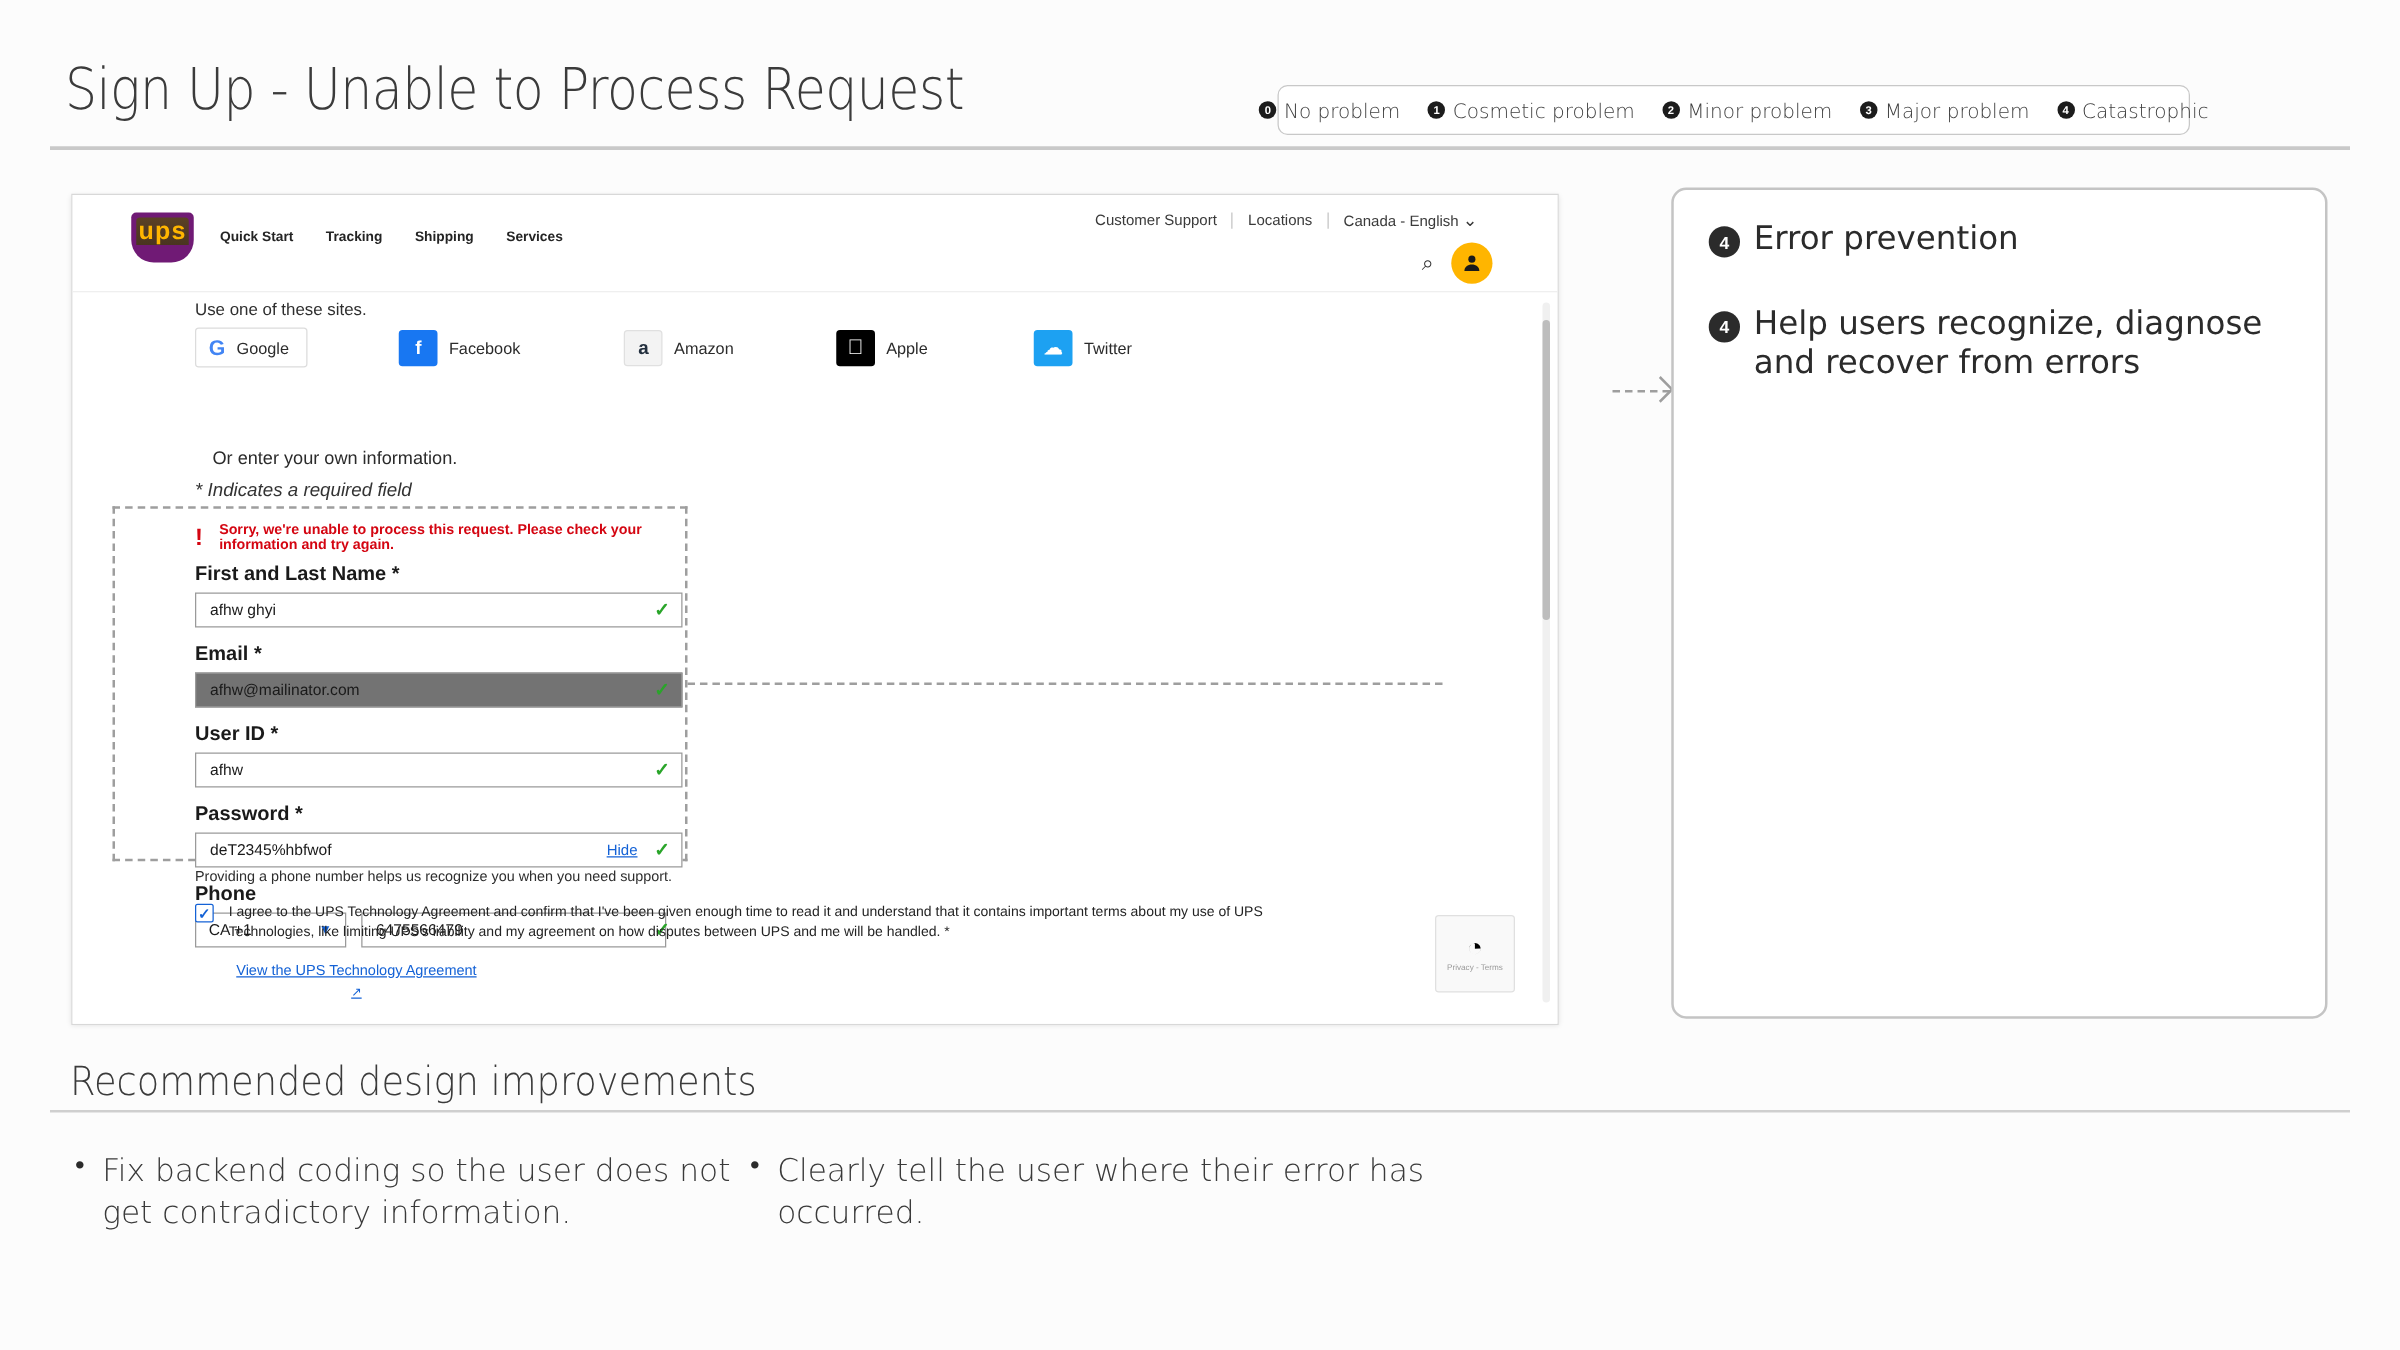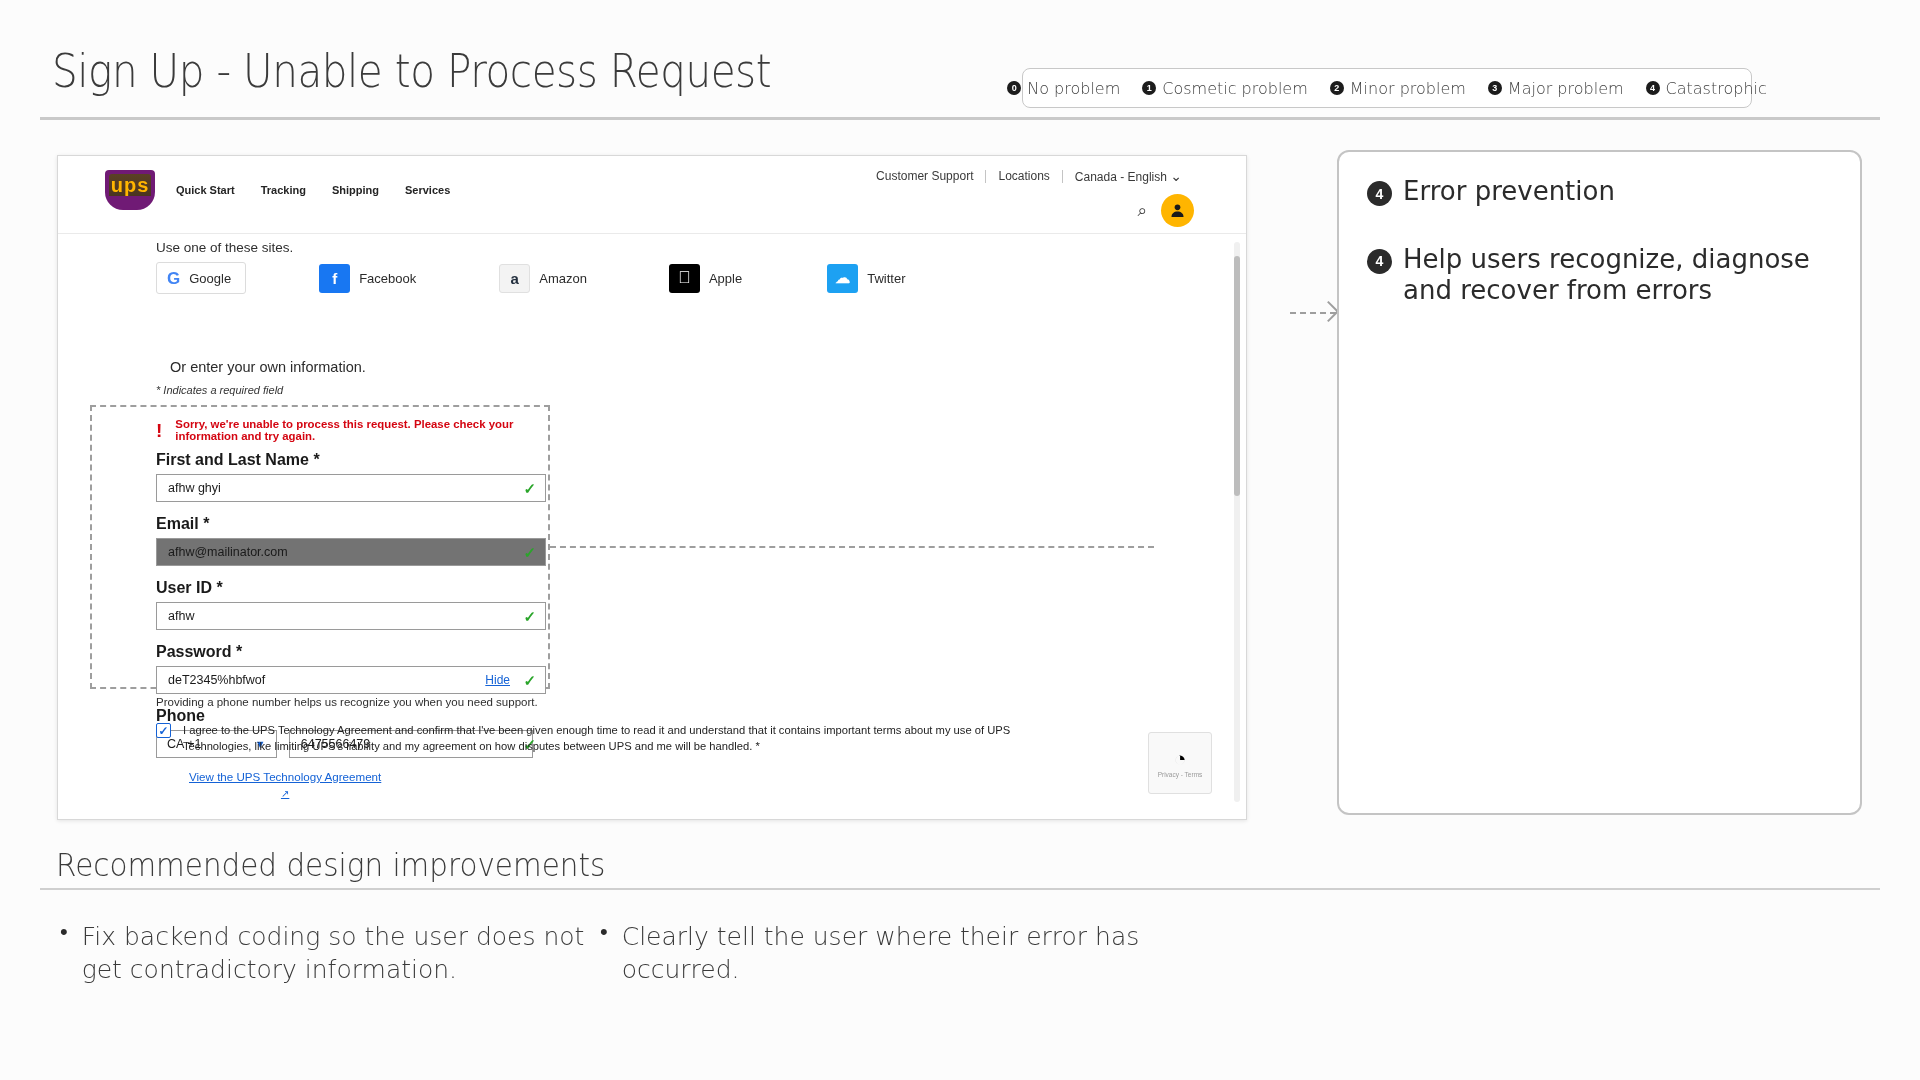--- a/index.html
+++ b/index.html
@@ -118,21 +118,21 @@
   }
   .social-name { font-size: 13px; color: #2b2b2b; }
   .google-btn {
     border: 1px solid #dcdcdc; border-radius: 3px; background: #fff;
     display: flex; align-items: center; gap: 9px; padding: 5px 14px 5px 10px;
     height: 32px;
   }
   .g-mark { font-size: 17px; font-weight: 700; color: #4285F4; line-height: 1; }
 
   .or-enter { position: absolute; left: 112px; top: 125px; font-size: 14.5px; color: #2b2b2b; }
-  .req-note { position: absolute; left: 98px; top: 150px; font-size: 11px; font-style: italic; color: #333; }
+  .req-note { position: absolute; left: 98px; top: 150px; font-size: 15px; font-style: italic; color: #333; }
 
   
   .dashed-form-box {
     position: absolute; left: 32px; top: 171px; width: 460px; height: 284px;
     border: 2px dashed #9e9e9e;
   }
   .dashed-connector-h {
     position: absolute; left: 492px; top: 312px; width: 604px; height: 0;
     border-top: 2px dashed #9e9e9e;
   }

